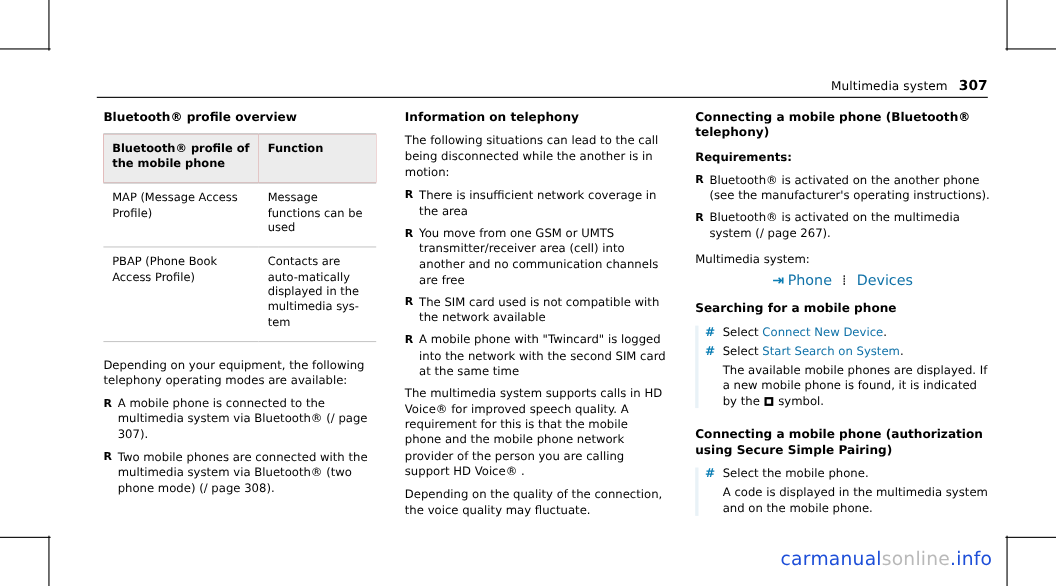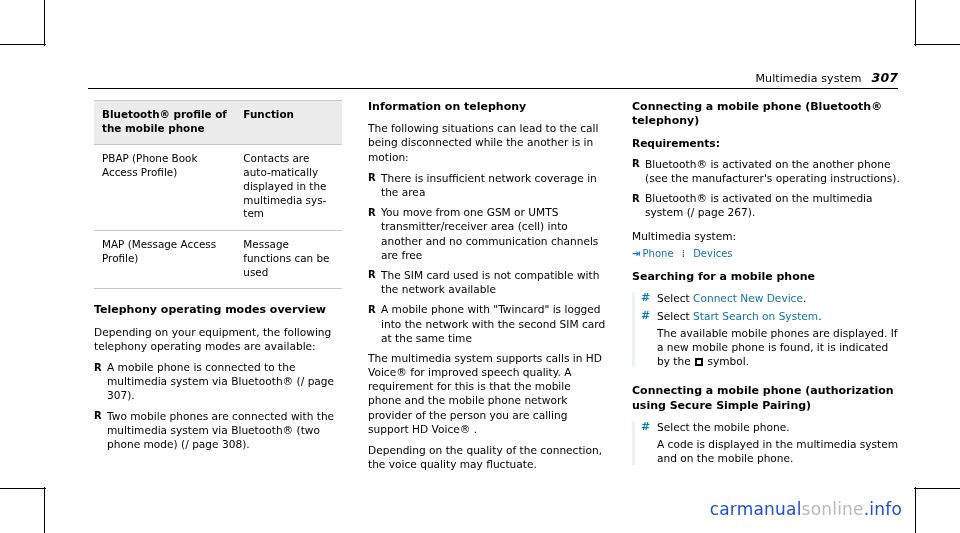--- a/index.html
+++ b/index.html
@@ -24,21 +24,21 @@
     left: 88px; right: 62px; top: 88px;
     height: 1px; background: #000;
   }
   .header-text {
     position: absolute;
     right: 62px; top: 70px;
     font-size: 11px;
     letter-spacing: .1px;
     white-space: nowrap;
   }
-  .header-text .pagenum { font-weight: bold; margin-left: 10px; font-size: 12.5px; font-style: italic; }
+  .header-text .pagenum { font-weight: bold; margin-left: 10px; font-size: 12.5px; }
 
   
   .col {
     position: absolute;
     top: 100px;
     font-size: 10.6px;
     line-height: 1.34;
   }
   .col1 { left: 94px;  width: 248px; }
   .col2 { left: 368px; width: 238px; }
@@ -98,21 +98,21 @@
   }
   .step .arrow {
     position: absolute;
     left: 0; top: 0px;
     color: #0a7db4;
     font-weight: bold;
     font-size: 11px;
   }
   .link { color: #1072a8; }
 
-  .navline { margin: 2px 0 10px 0; font-size: 10px; }
+  .navline { margin: 2px 0 10px 0; font-size: 13px; text-align: center; }
   .navline .rarrow { color: #0a7db4; font-weight: bold; letter-spacing: -1px; }
   .navline .sep { display: inline-block; margin: 0 5px; color: #333; }
   .navline .node { color: #1072a8; }
 
   .sym {
     display: inline-block;
     width: 8px; height: 8px;
     background: #000;
     position: relative;
     top: 1px;
@@ -162,39 +162,39 @@
 <div class="crop crop-v" style="left:915px; top:487px;"></div>
 <div class="crop crop-h" style="left:914px; top:488px;"></div>
 
 <div class="header-text">
   <span>Multimedia system</span><span class="pagenum">307</span>
 </div>
 <div class="header-rule"></div>
 
 <div class="col col1">
 
+  <h2 class="sec">Bluetooth® profile overview</h2>
 
   <table class="ovw">
     <tbody>
         <tr class="head">
       <td class="c1">Bluetooth® profile of the mobile phone</td>
       <td class="c2">Function</td>
     </tr>
     <tr>
+      <td class="c1">MAP (Message Access Profile)</td>
+      <td class="c2">Message functions can be used</td>
+    </tr>
+    <tr>
       <td class="c1">PBAP (Phone Book Access Profile)</td>
       <td class="c2">Contacts are auto-matically displayed in the multimedia sys-tem</td>
     </tr>
-    <tr>
-      <td class="c1">MAP (Message Access Profile)</td>
-      <td class="c2">Message functions can be used</td>
-    </tr>
   </tbody>
     </table>
 
-  <h2 class="sec">Telephony operating modes overview</h2>
   <p>Depending on your equipment, the following telephony operating modes are available:</p>
 
   <div class="bullet">
     <span class="mark">R</span>
     <span>A mobile phone is connected to the multimedia system via Bluetooth® (/ page 307).</span>
   </div>
   <div class="bullet">
     <span class="mark">R</span>
     <span>Two mobile phones are connected with the multimedia system via Bluetooth® (two phone mode) (/ page 308).</span>
   </div>

